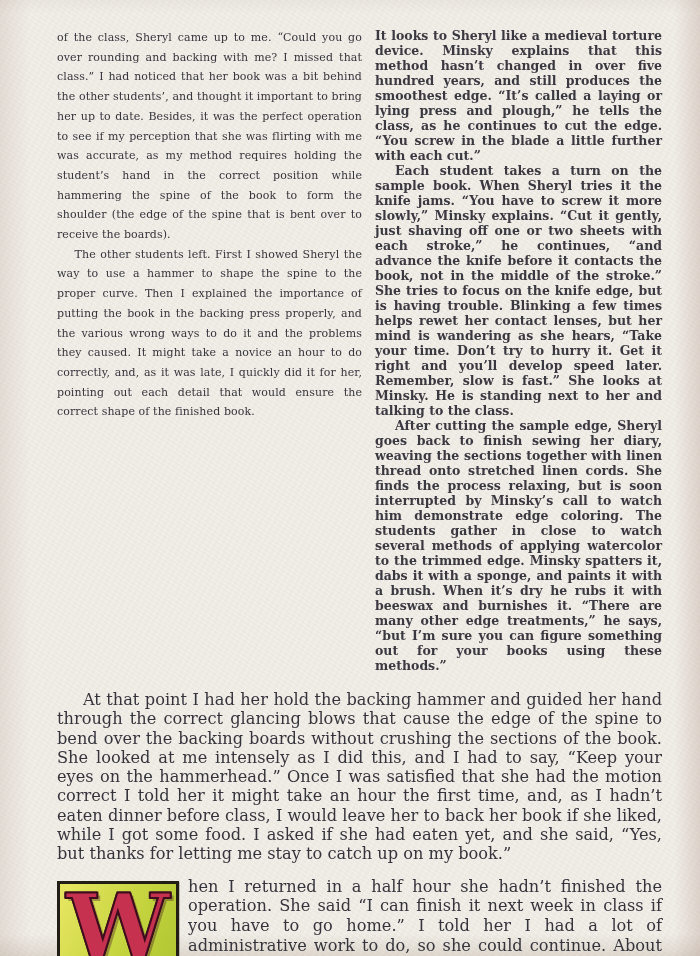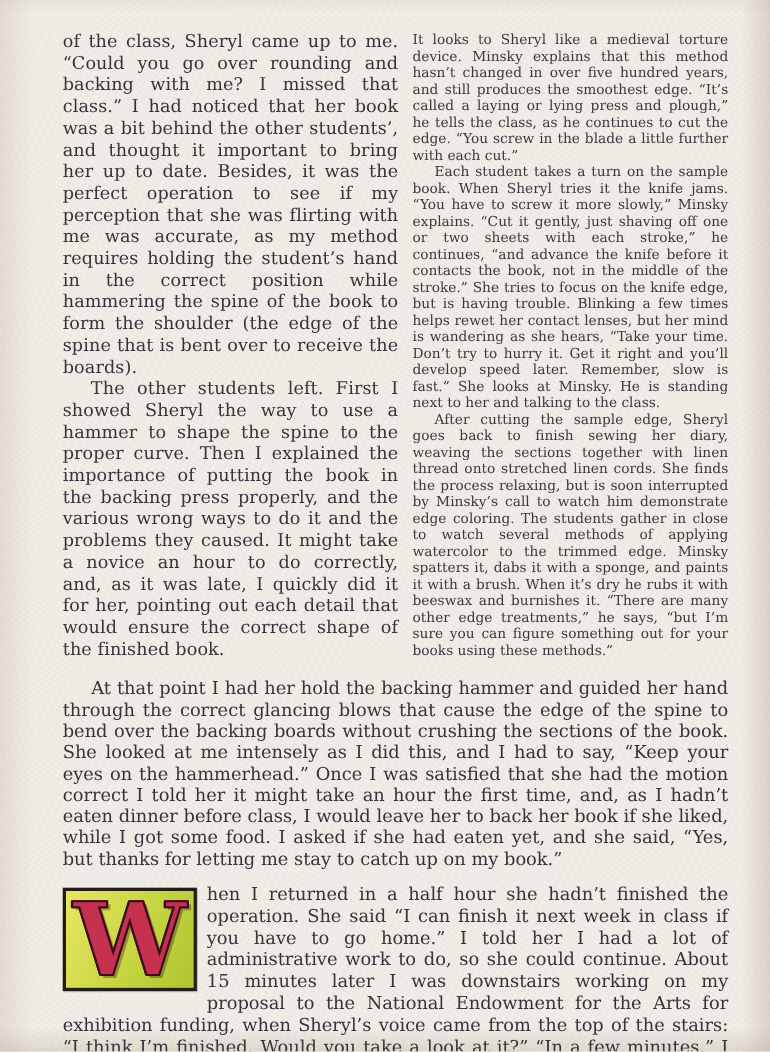--- a/index.html
+++ b/index.html
@@ -24,22 +24,22 @@
     overflow:hidden;
   }
   .columns{
     display:flex;
     padding:28px 38px 0 57px;
     gap:13px;
   }
   .col-left{width:305px;flex:0 0 305px;}
   .col-right{flex:1;}
   p{margin:0;color:#35343c;text-align:justify;}
-  .lc{font-size:16px;line-height:19.7px;letter-spacing:0.1px;}
-  .rc{font-size:12.5px;line-height:15.0px;color:#3a3840;}
+  .lc{font-size:11px;line-height:19.7px;letter-spacing:0.1px;}
+  .rc{font-size:12.5px;line-height:15.0px;color:#3a3840;font-weight:bold;}
   .indent{text-indent:1.6em;}
   .fullwidth{padding:17px 38px 0 57px;}
   .fw{font-size:16.2px;line-height:19.3px;}
   .dropcap-para{margin-top:13px;line-height:19.8px;}
   .dropcap-box{
     float:left;
     width:116px;height:88px;
     border:3px solid #221d15;
     margin:4px 9px 2px 0;
     background:linear-gradient(115deg,#e4e45e 8%,#c6d540 55%,#aec531 100%);

